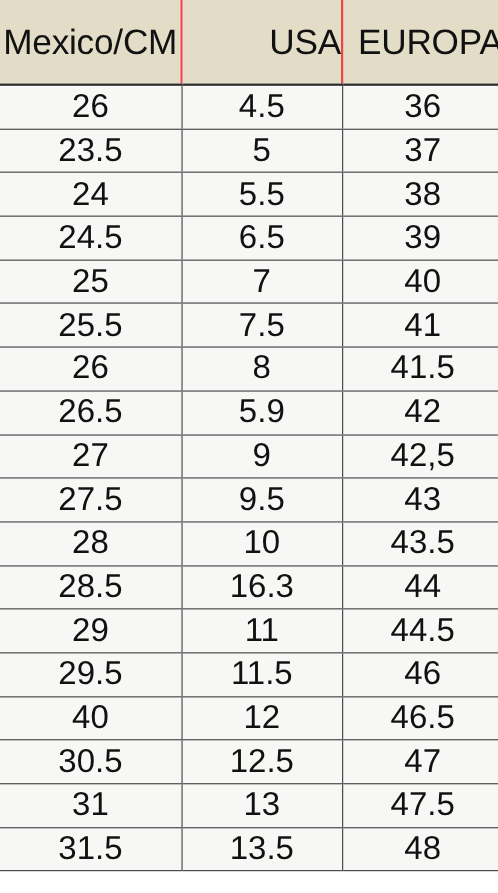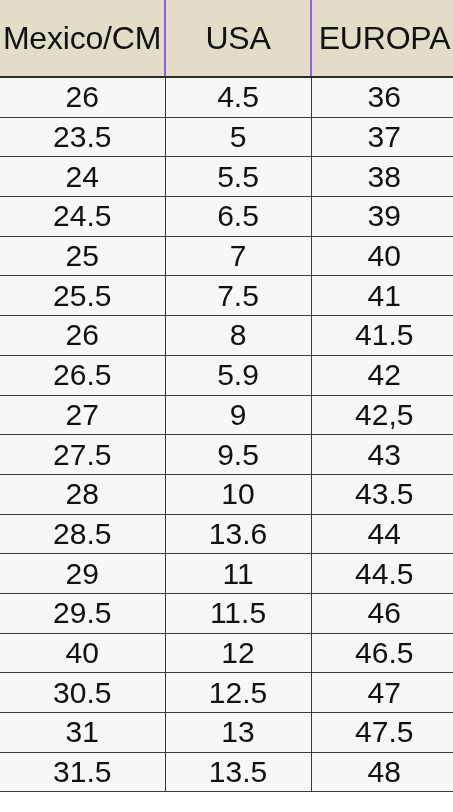--- a/index.html
+++ b/index.html
@@ -42,21 +42,22 @@
   #size-table th {
     height: 76px;
     font-size: 32px;
     font-weight: normal;
     letter-spacing: -0.2px;
     border-bottom: 2px solid #2b2b2b;
   }
   
   #size-table th.col-usa,
   #size-table th.col-eu {
-    border-left: 2px solid #8b5cf6;
+    border-left: 2px solid #ef4444;
+    text-align: right;
   }
 
   
   #size-table tbody tr {
     background: #f7f7f6;
   }
   #size-table tbody td {
     height: 38.7px;
     font-size: 30px;
     border-bottom: 1.5px solid #3a3a3a;
@@ -128,21 +129,21 @@
         <td class="col-usa">9.5</td>
         <td class="col-eu">43</td>
       </tr>
       <tr>
         <td class="col-mx">28</td>
         <td class="col-usa">10</td>
         <td class="col-eu">43.5</td>
       </tr>
       <tr>
         <td class="col-mx">28.5</td>
-        <td class="col-usa">13.6</td>
+        <td class="col-usa">16.3</td>
         <td class="col-eu">44</td>
       </tr>
       <tr>
         <td class="col-mx">29</td>
         <td class="col-usa">11</td>
         <td class="col-eu">44.5</td>
       </tr>
       <tr>
         <td class="col-mx">29.5</td>
         <td class="col-usa">11.5</td>

